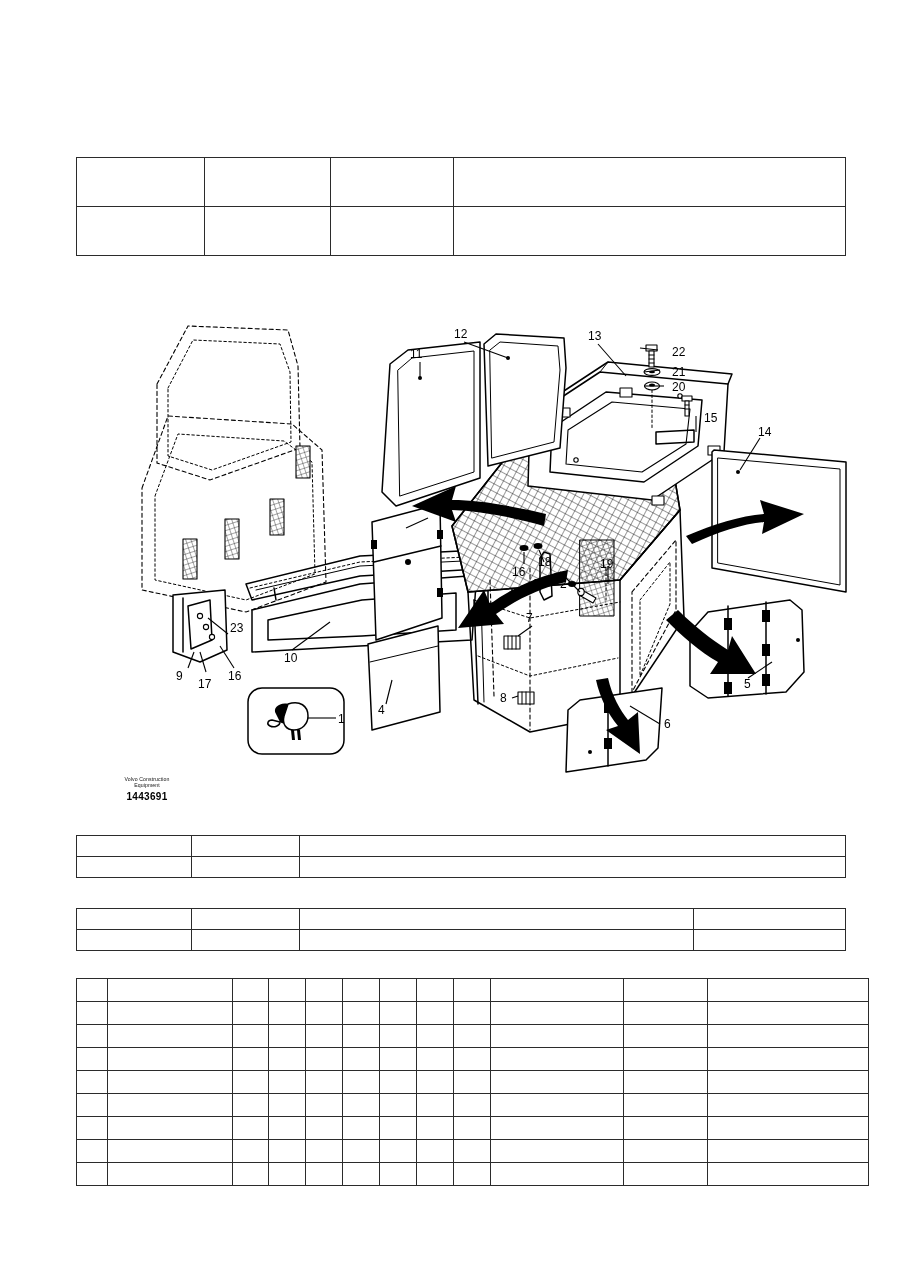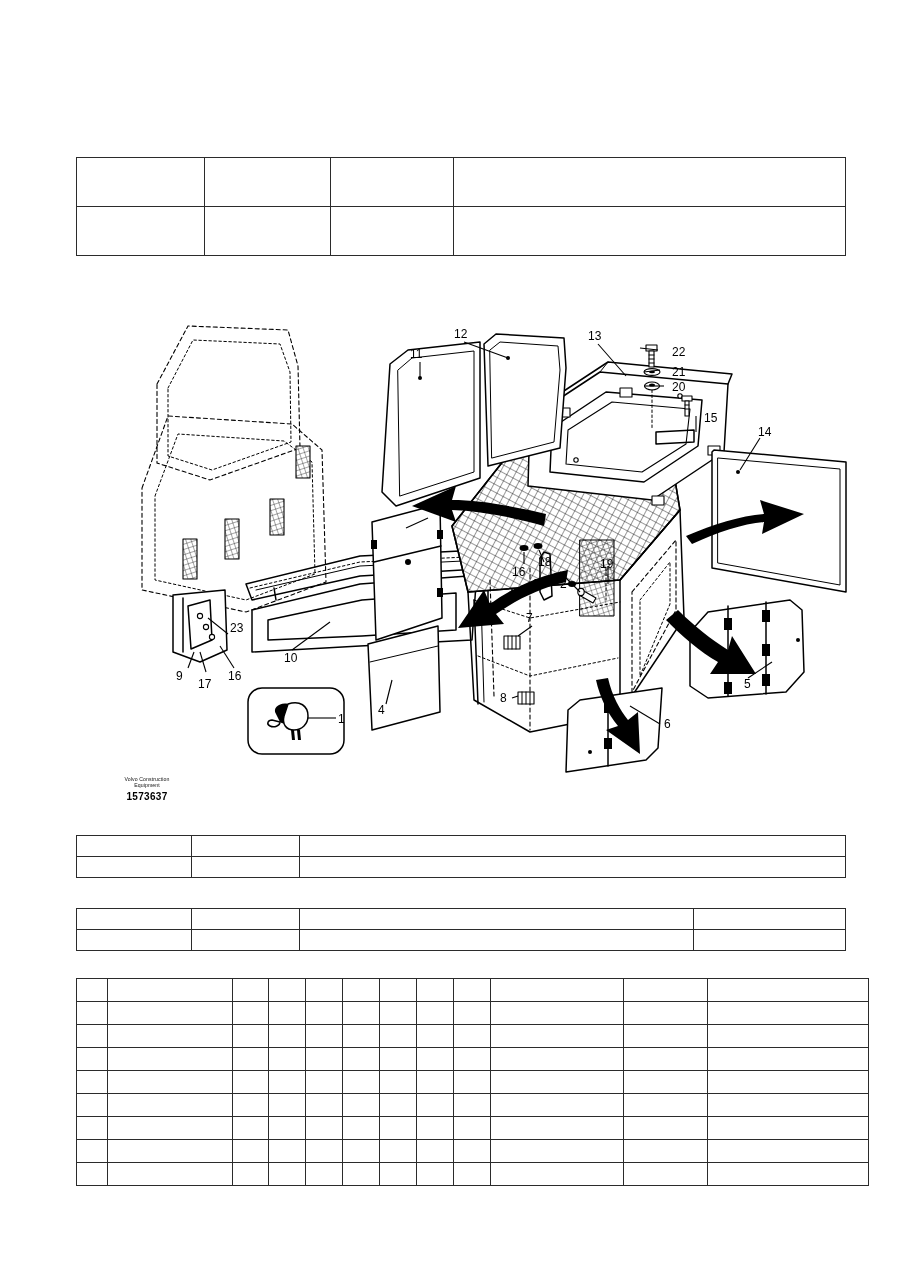--- a/index.html
+++ b/index.html
@@ -398,21 +398,21 @@
         <text class="num" x="612" y="76">21</text>
         <text class="num" x="612" y="56">22</text>
         <text class="num" x="170" y="332">23</text>
       </g>
     </svg>
   </div>
 
   <div class="cap">
     <span class="brand">Volvo Construction</span>
     <span class="brand">Equipment</span>
-    <span class="pn">1573637</span>
+    <span class="pn">1443691</span>
   </div>
 
   <table class="ptable thin" id="table-mid-a">
     <colgroup>
         <col style="width:115px">
         <col style="width:108px">
         <col style="width:546px">
       </colgroup>
     <tbody>
       <tr>

